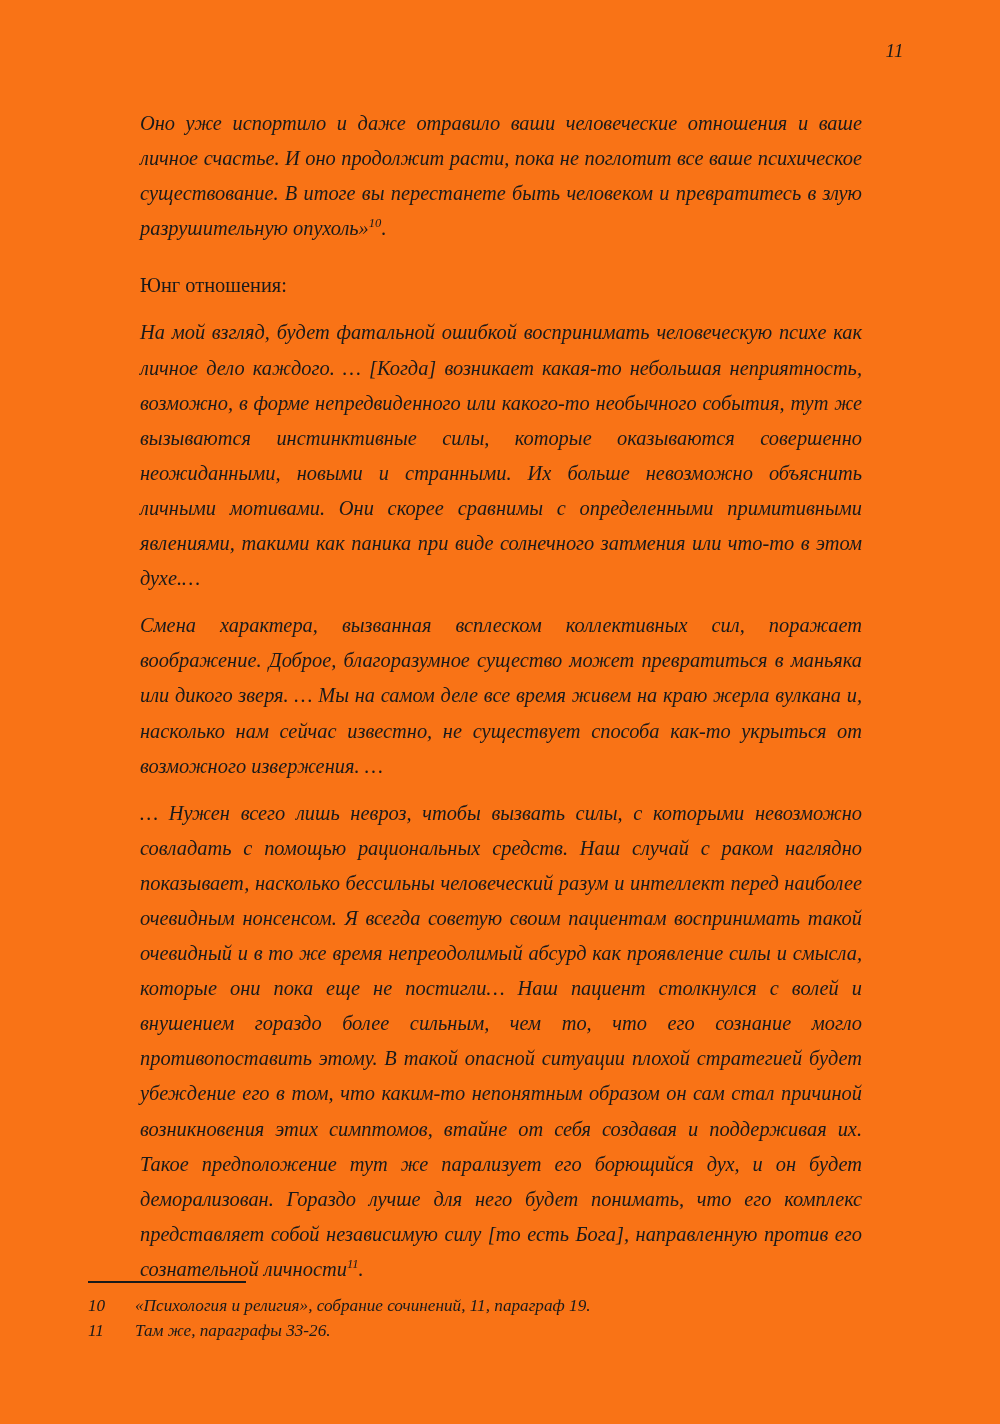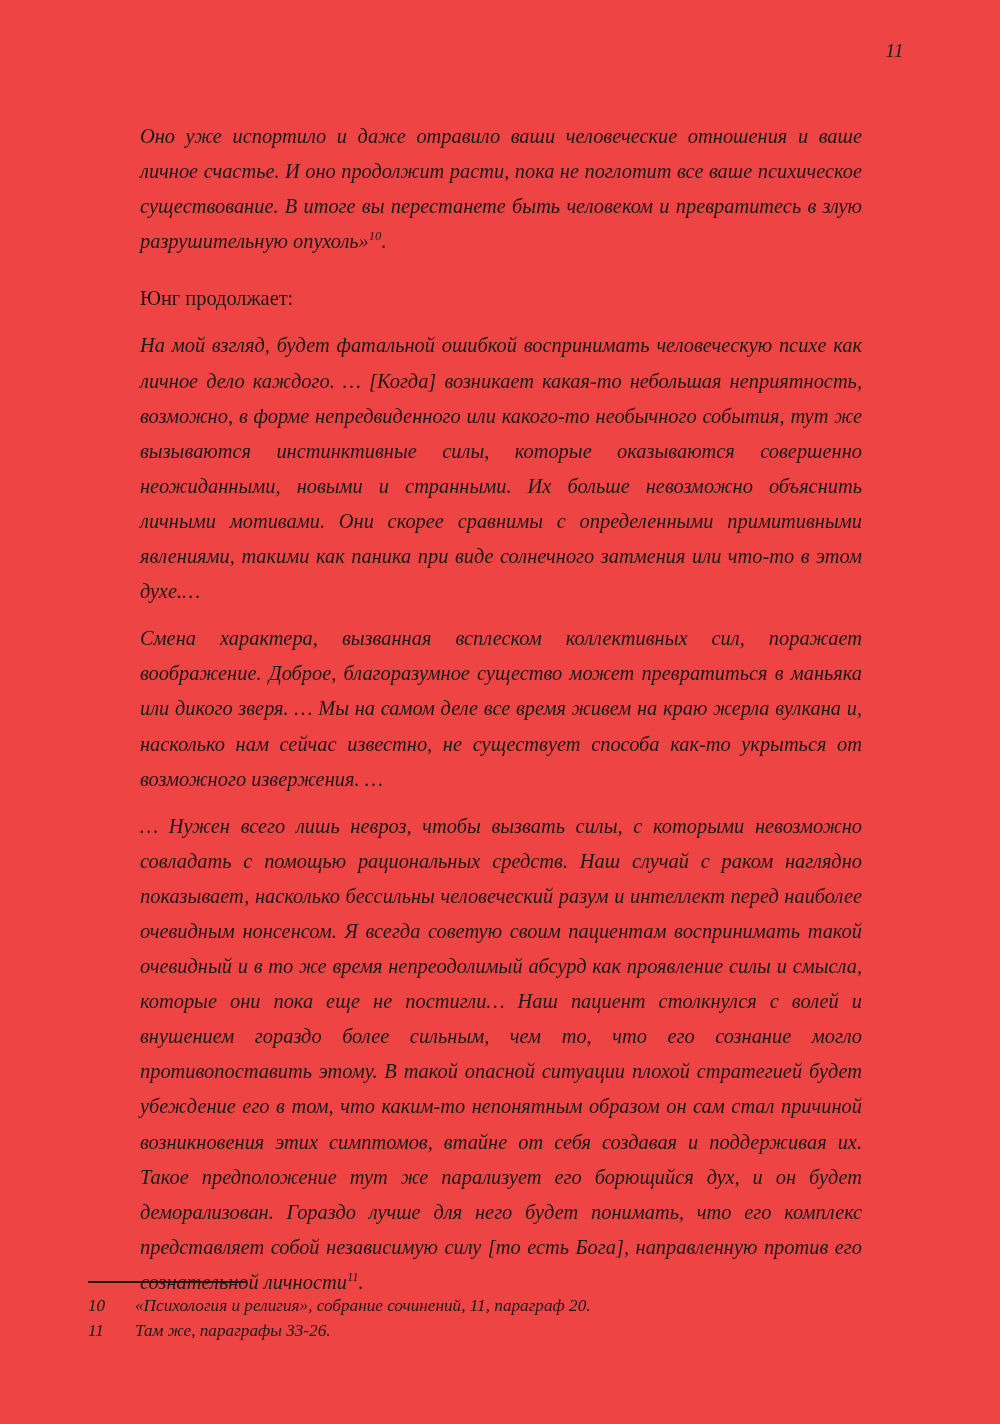--- a/index.html
+++ b/index.html
@@ -12,39 +12,39 @@
     height: 1424px;
     position: relative;
     font-family: "Liberation Serif", "DejaVu Serif", serif;
     color: #1a1a1a;
     overflow: hidden;
   }
 
   .page {
     position: absolute;
     inset: 0;
-    background: #ef4444;
+    background: #f97316;
   }
 
   
   .folio {
     position: absolute;
     top: 40px;
     right: 96px;
     font-style: italic;
     font-size: 19px;
     letter-spacing: 0.5px;
     color: #1a1a1a;
   }
 
   
   .column {
     position: absolute;
     left: 140px;
-    top: 119px;
+    top: 106px;
     width: 722px;
   }
 
   p {
     margin: 0;
     text-align: justify;
     text-justify: inter-word;
     font-size: 20.4px;
     line-height: 35.1px;
     hyphens: manual;
@@ -104,36 +104,36 @@
 <body>
 
 <div class="page">
 
   <div class="folio">11</div>
 
   <div class="column">
 
     <p class="quote"><span>Оно уже испортило и даже отравило ваши человеческие отношения и ваше личное счастье. И оно продолжит расти, пока не поглотит все ваше психическое существование. В итоге вы перестанете быть человеком и превратитесь в злую разрушительную опухоль»</span><sup>10</sup><span>.</span></p>
 
-    <p class="lead-in blk-gap-sm">Юнг продолжает:</p>
+    <p class="lead-in blk-gap-sm">Юнг отношения:</p>
 
     <p class="quote blk-gap">На мой взгляд, будет фатальной ошибкой воспринимать человеческую психе как личное дело каждого. … [Когда] возникает какая-то небольшая неприятность, возможно, в форме непредвиденного или какого-то необычного события, тут же вызываются инстинктивные силы, которые оказываются совершенно неожиданными, новыми и странными. Их больше невозможно объяснить личными мотивами. Они скорее сравнимы с определенными примитивными явлениями, такими как паника при виде солнечного затмения или что-то в этом духе.…</p>
 
     <p class="quote blk-gap">Смена характера, вызванная всплеском коллективных сил, поражает воображение. Доброе, благоразумное существо может превратиться в маньяка или дикого зверя. … Мы на самом деле все время живем на краю жерла вулкана и, насколько нам сейчас известно, не существует способа как-то укрыться от возможного извержения. …</p>
 
     <p class="quote blk-gap"><span>… Нужен всего лишь невроз, чтобы вызвать силы, с которыми невозможно совладать с помощью рациональных средств. Наш случай с раком наглядно показывает, насколько бессильны человеческий разум и интеллект перед наиболее очевидным нонсенсом. Я всегда советую своим пациентам воспринимать такой очевидный и в то же время непреодолимый абсурд как проявление силы и смысла, которые они пока еще не постигли… Наш пациент столкнулся с волей и внушением гораздо более сильным, чем то, что его сознание могло противопоставить этому. В такой опасной ситуации плохой стратегией будет убеждение его в том, что каким-то непонятным образом он сам стал причиной возникновения этих симптомов, втайне от себя создавая и поддерживая их. Такое предположение тут же парализует его борющийся дух, и он будет деморализован. Гораздо лучше для него будет понимать, что его комплекс представляет собой независимую силу [то есть Бога], направленную против его сознательной личности</span><sup>11</sup><span>.</span></p>
 
   </div>
 
   <div class="footnotes">
     <div class="fn-rule"></div>
 
     <div class="fn-row">
       <span class="fn-num">10</span>
-      <span class="fn-text">«Психология и религия», собрание сочинений, 11, параграф 20.</span>
+      <span class="fn-text">«Психология и религия», собрание сочинений, 11, параграф 19.</span>
     </div>
 
     <div class="fn-row">
       <span class="fn-num">11</span>
       <span class="fn-text">Там же, параграфы 33-26.</span>
     </div>
   </div>
 
 </div>
 

